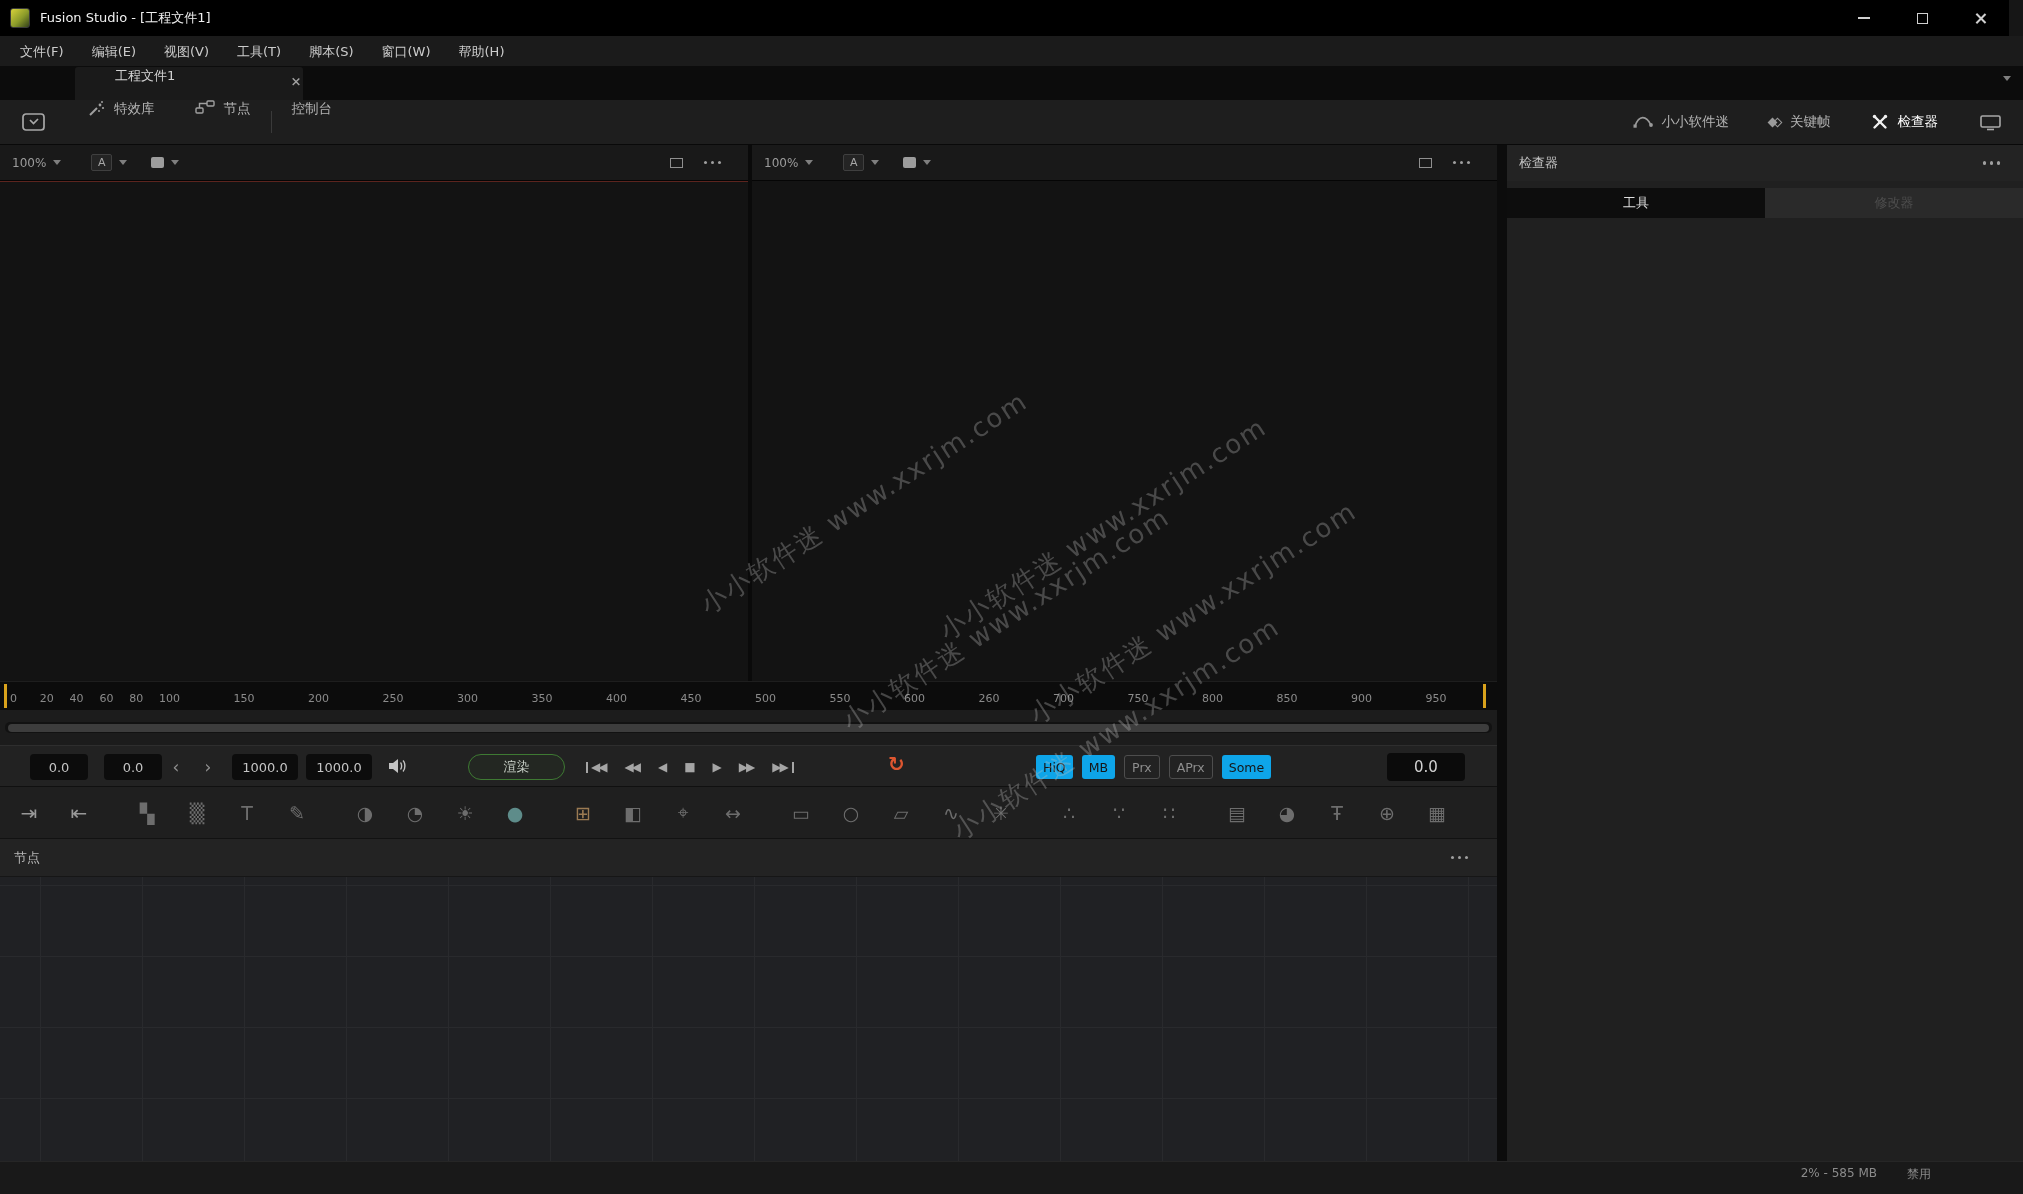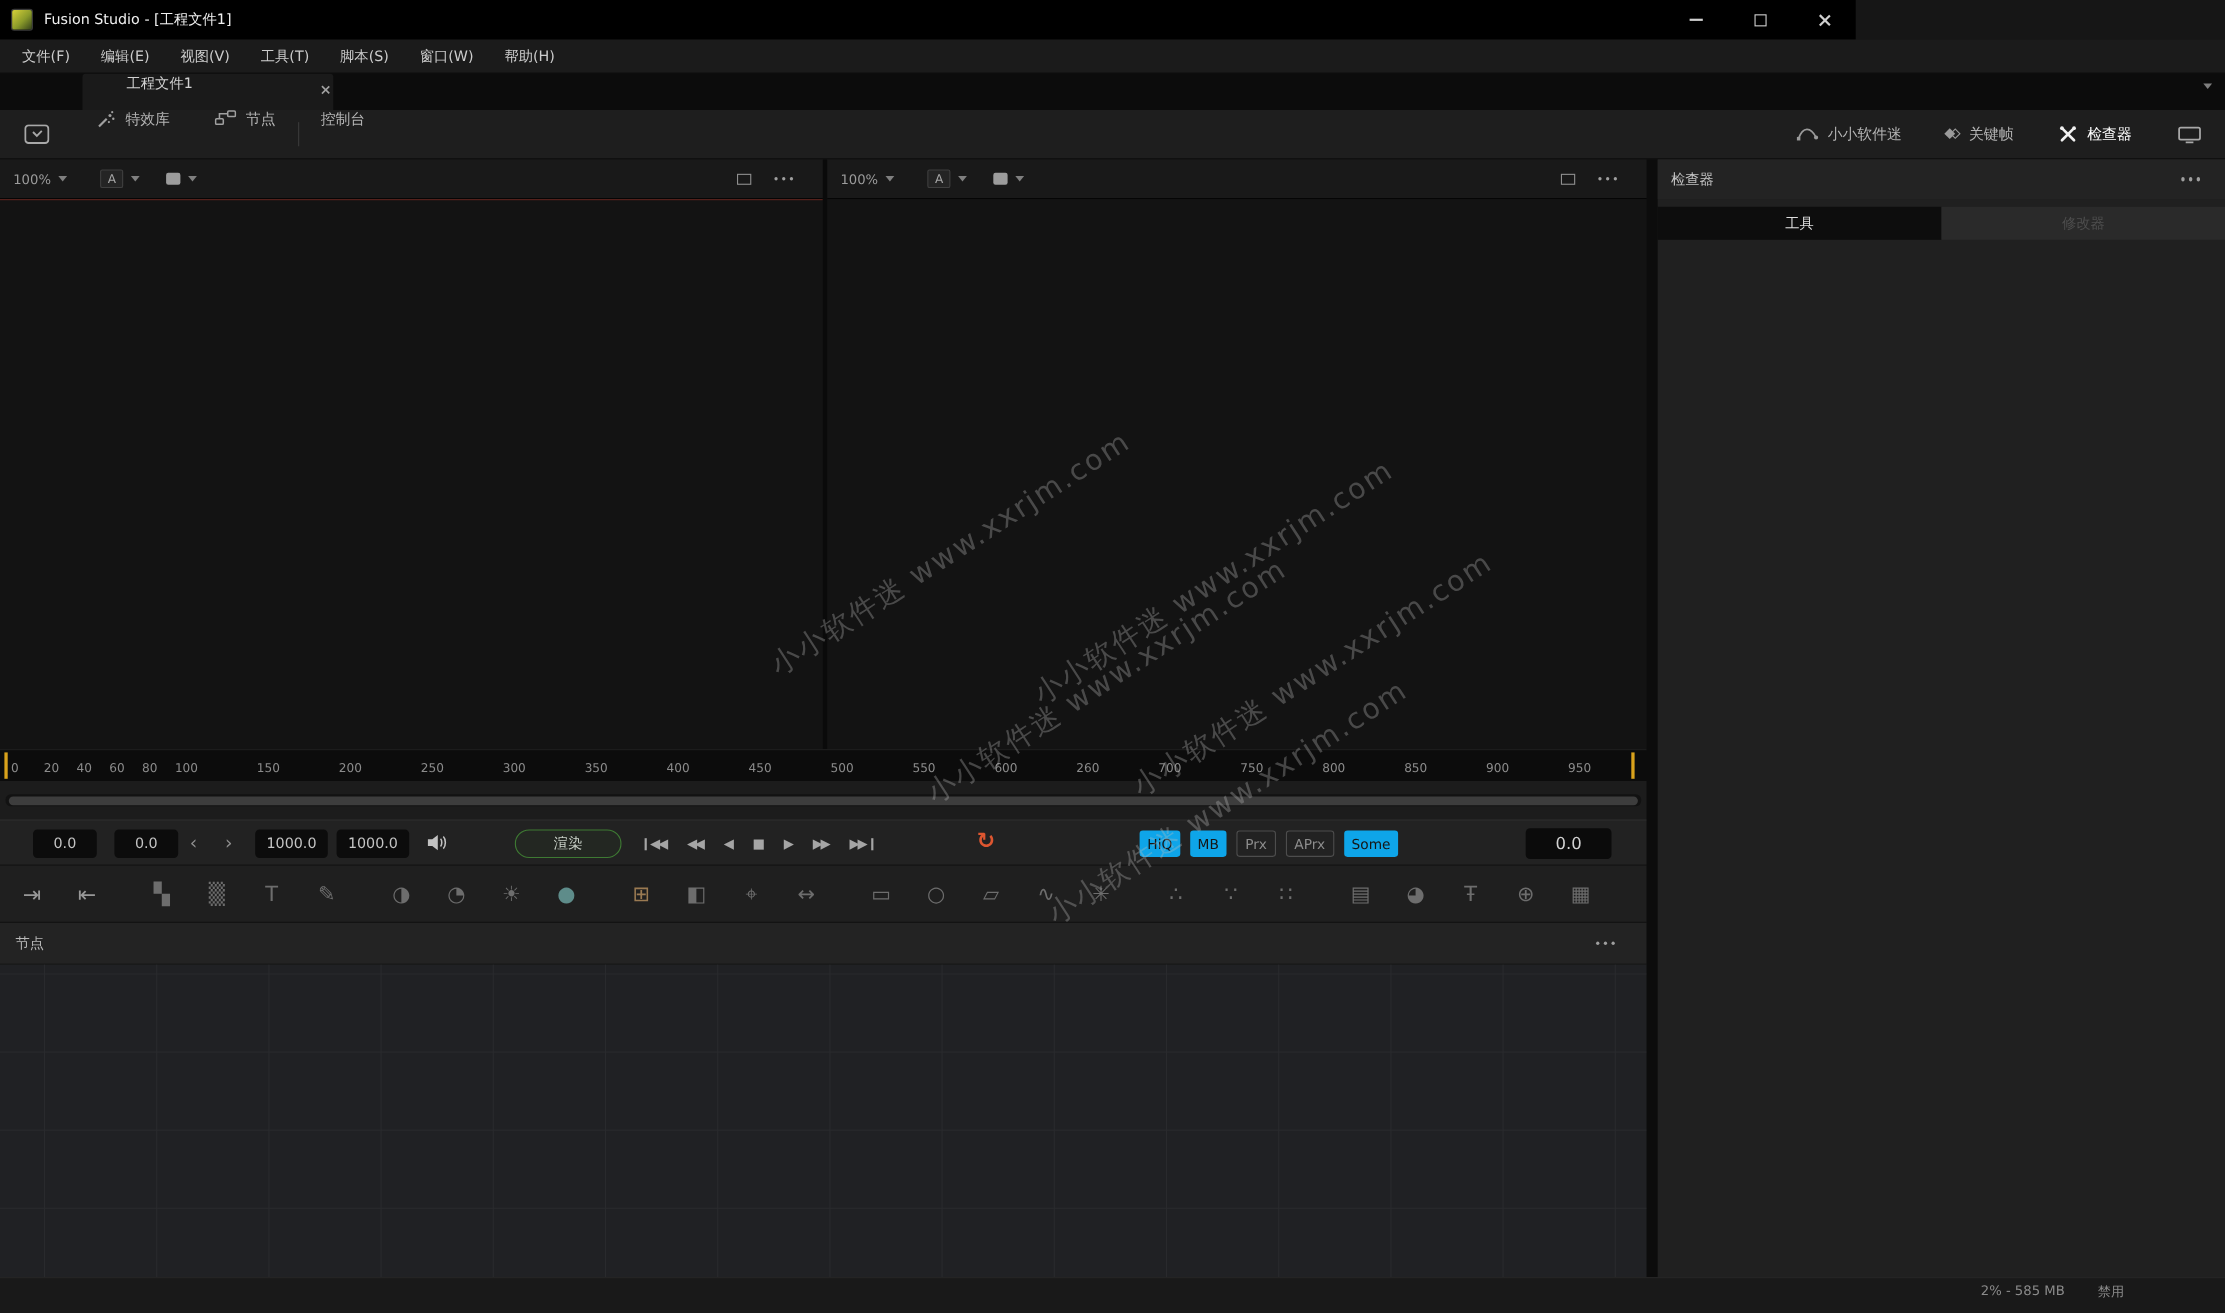--- a/index.html
+++ b/index.html
@@ -1,20 +1,20 @@
 <!DOCTYPE html>
 <html><head>
 <meta charset="utf-8">
 <style>
 *{box-sizing:border-box;margin:0;padding:0}
 html,body{width:2023px;height:1194px}
 body{position:relative;background:#161616;font-family:"DejaVu Sans","Liberation Sans",sans-serif;color:#c8c8c8;overflow:hidden}
 
 
-.titlebar{position:absolute;left:0;top:0;width:1687px;height:36px;background:#000;display:flex;align-items:center}
+.titlebar{position:absolute;left:0;top:0;width:2009px;height:36px;background:#000;display:flex;align-items:center}
 .applogo{margin-left:10px;width:20px;height:20px;border-radius:3px;background:linear-gradient(135deg,#d8d23a 0%,#8a9a2a 55%,#33411a 100%);border:1px solid #3a3a3a}
 .wtitle{margin-left:10px;font-size:13px;color:#f0f0f0}
 .wctrls{margin-left:auto;display:flex;height:100%}
 .wbtn{width:58px;height:100%;display:flex;align-items:center;justify-content:center}
 .glyph-min{width:12px;height:1.5px;background:#d0d0d0}
 .glyph-max{width:11px;height:11px;border:1.5px solid #d0d0d0}
 .glyph-x{position:relative;width:13px;height:13px}
 .glyph-x::before,.glyph-x::after{content:"";position:absolute;left:6px;top:0;width:1.6px;height:13px;background:#d0d0d0}
 .glyph-x::before{transform:rotate(45deg)}
 .glyph-x::after{transform:rotate(-45deg)}

